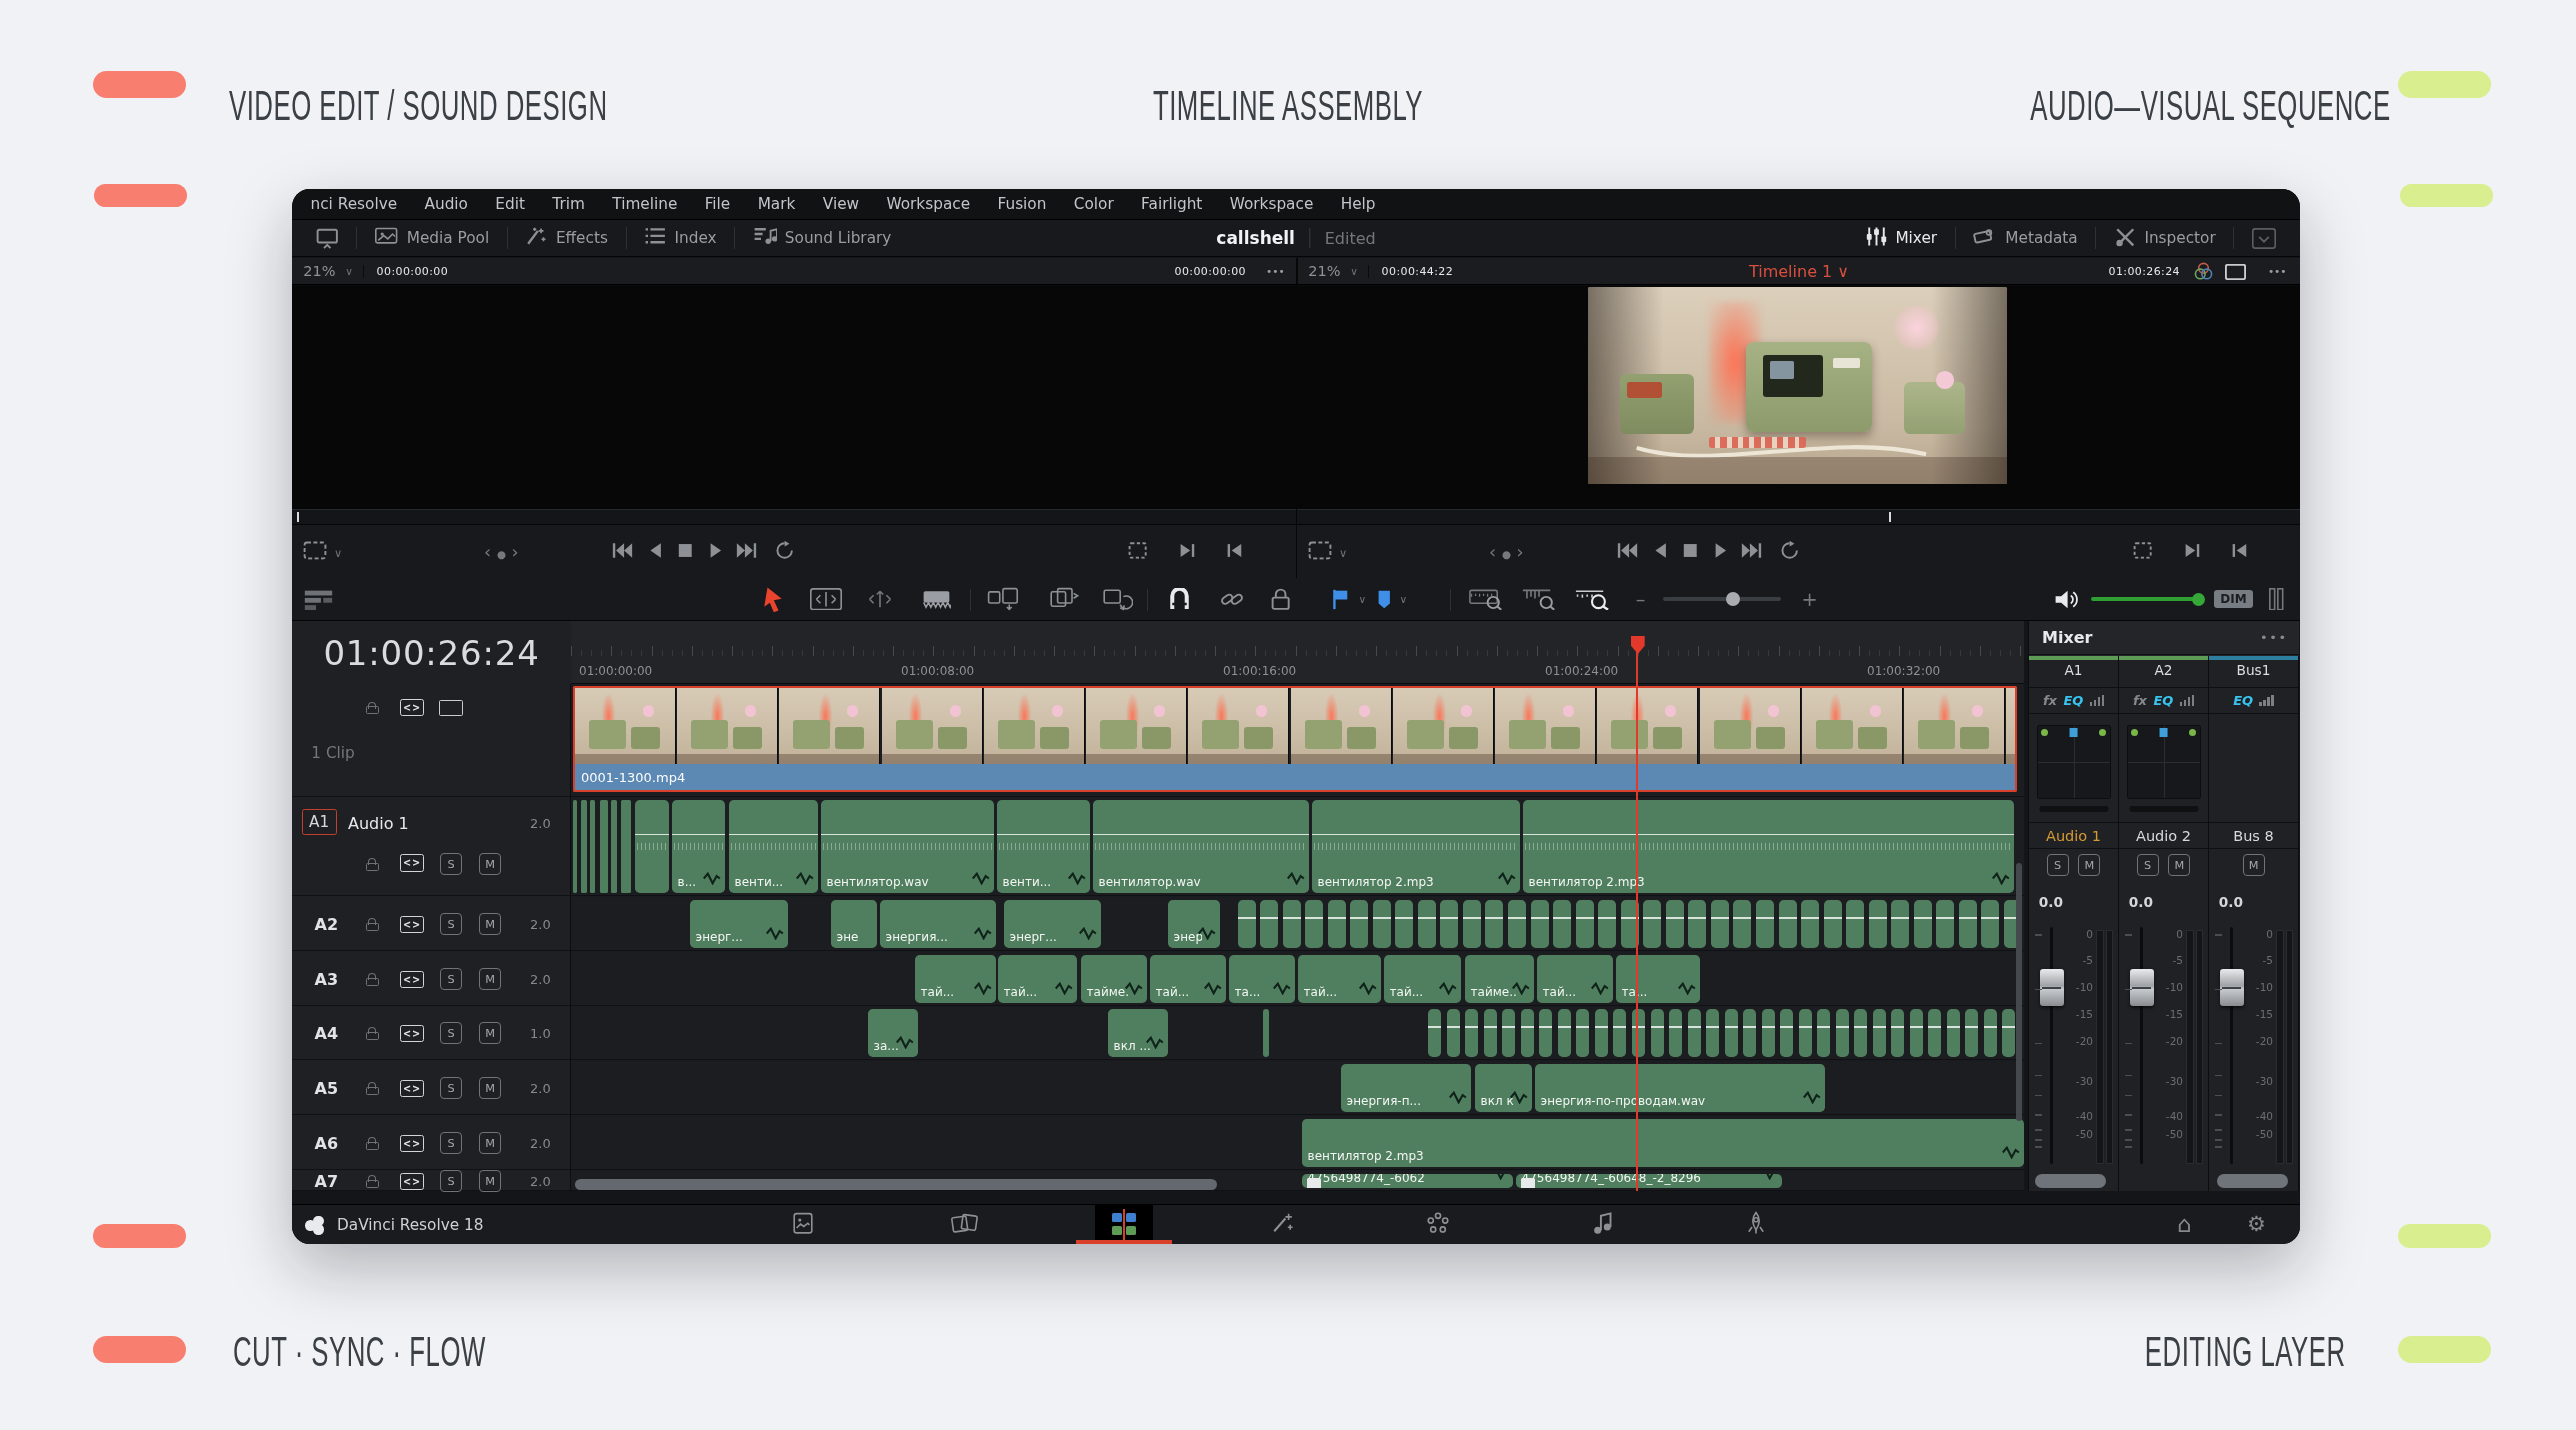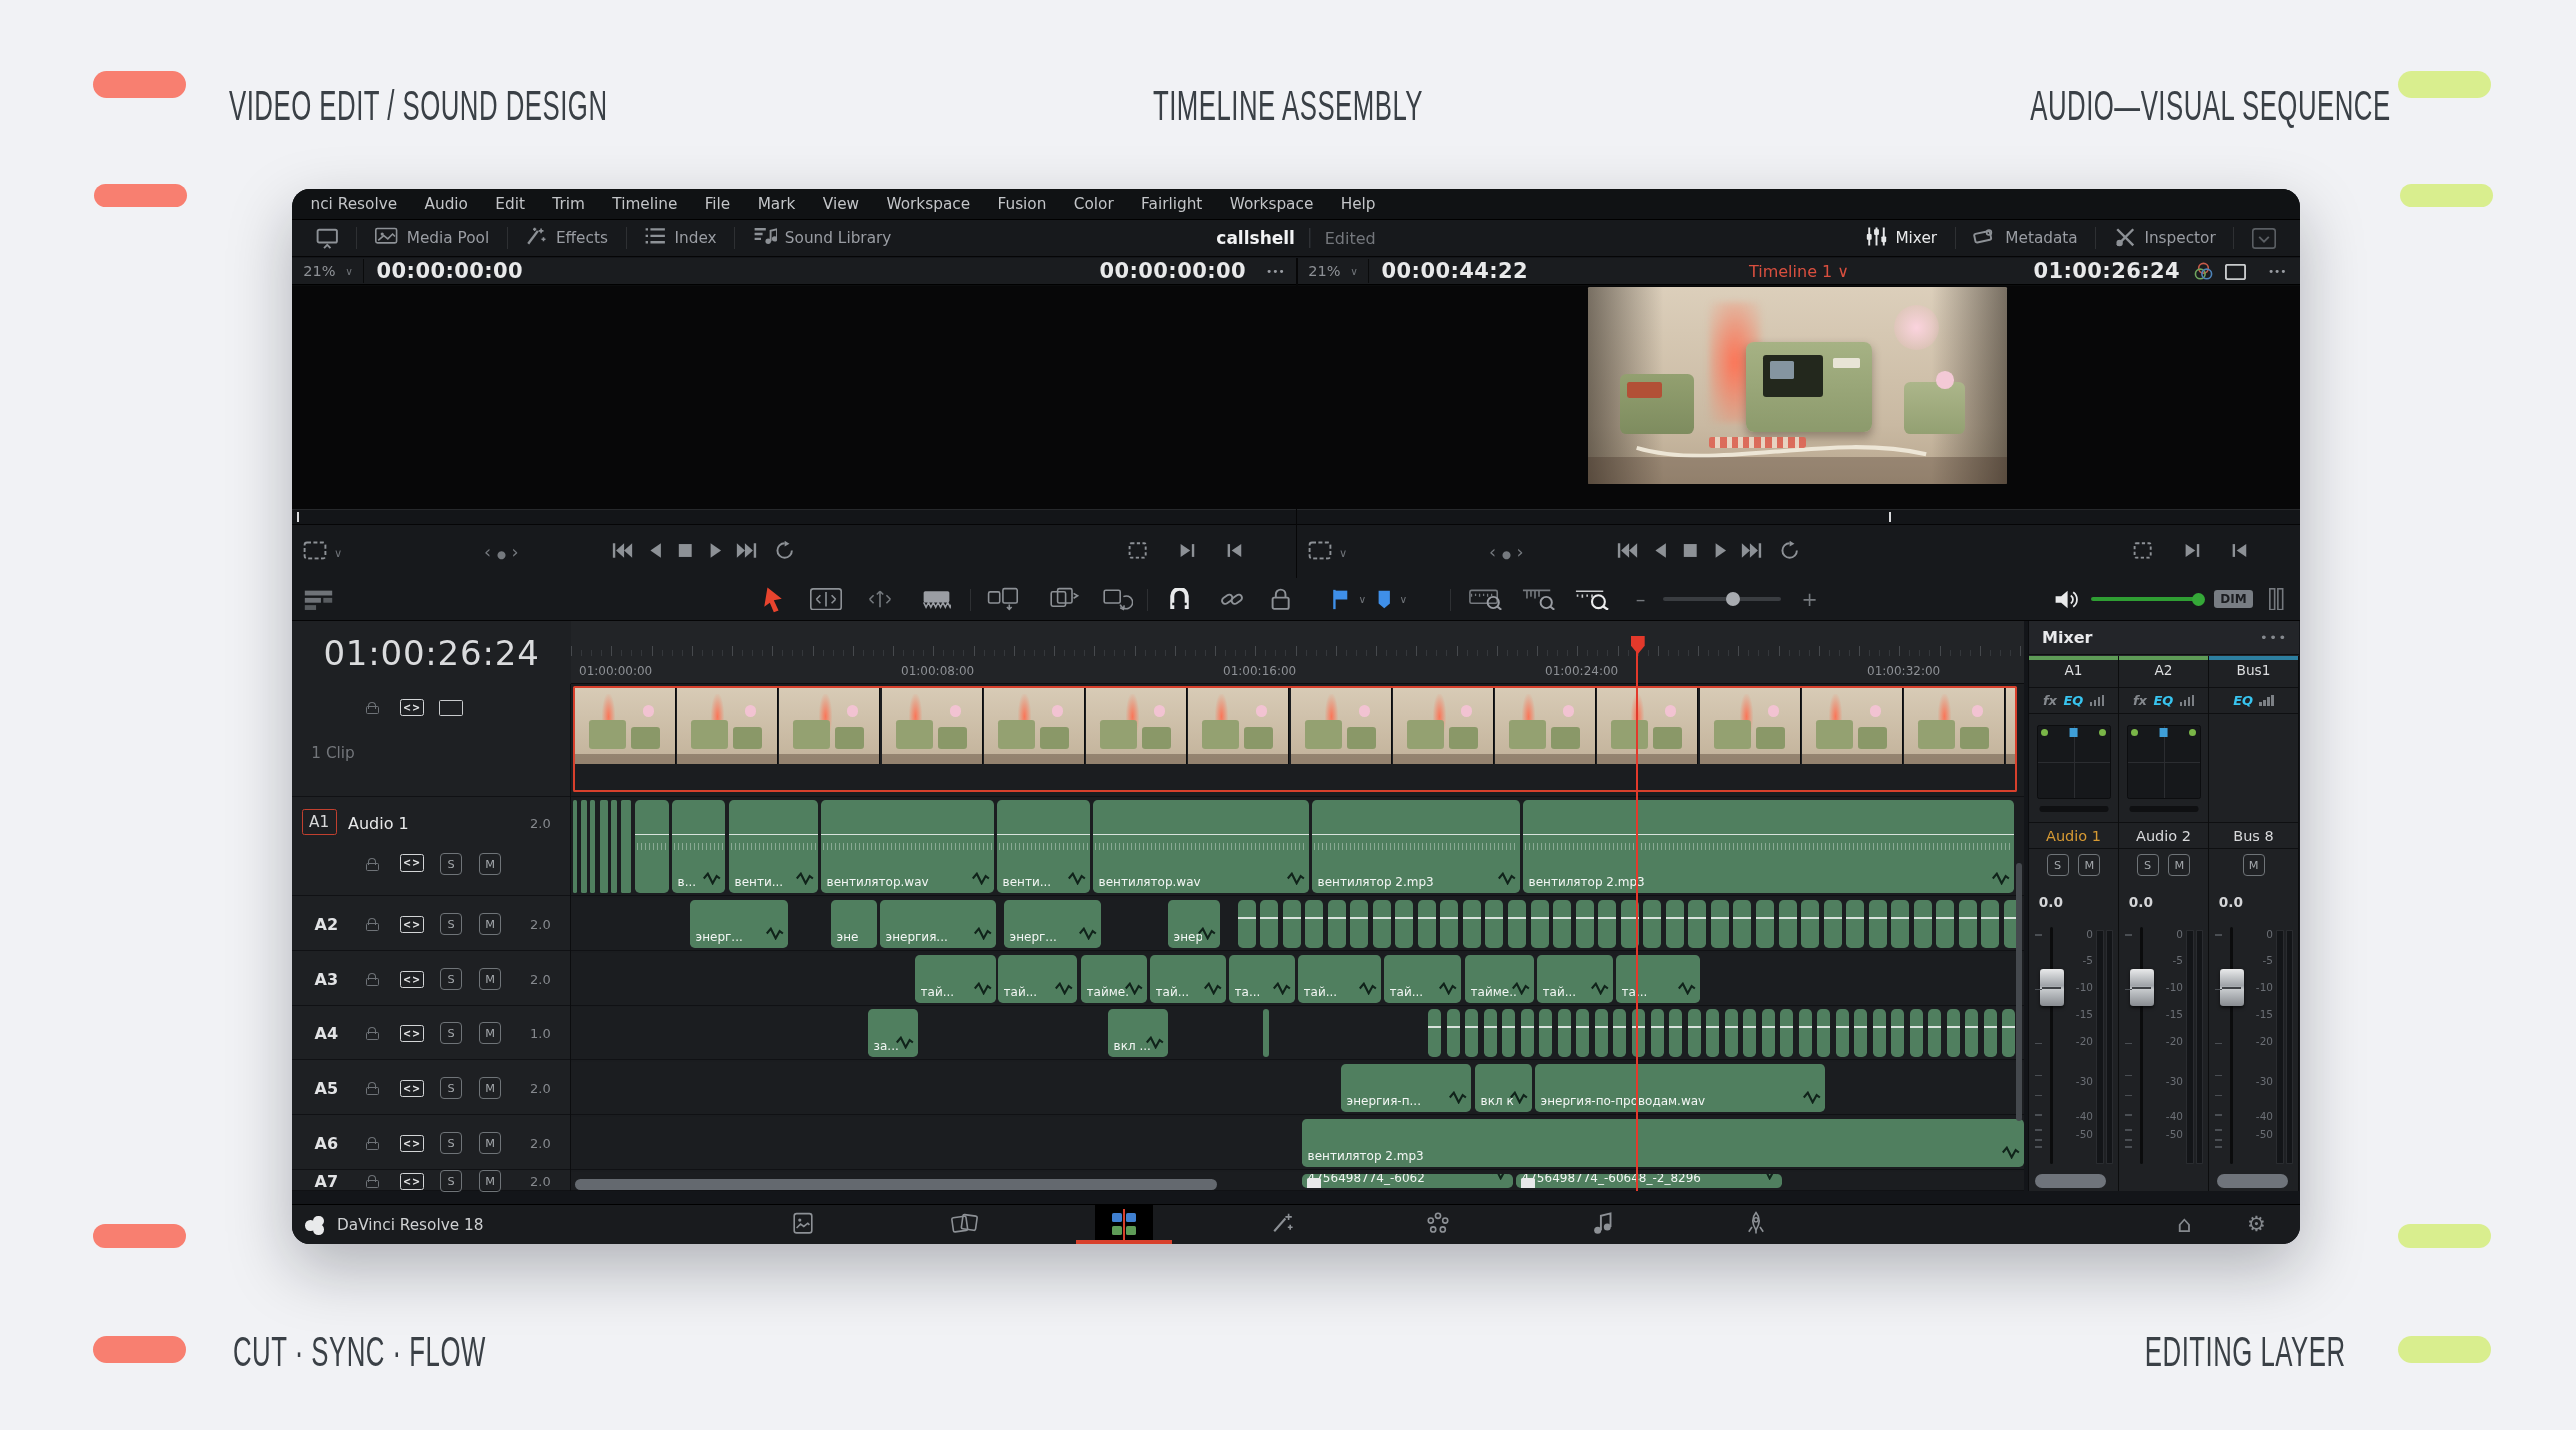--- a/index.html
+++ b/index.html
@@ -26,21 +26,21 @@
   .tb-btn.active { color:#E9EAEB; }
   .tb-div { width:0.8px; height:22.5px; background:#2E3033; }
   #proj-title { position:absolute; left:50%; top:0; height:100%; transform:translateX(-50%); display:flex; align-items:center; gap:14.5px; }
   #proj-title .name { color:#F2F3F4; font-size:17px; font-weight:bold; }
   #proj-title .sep { width:0.8px; height:19.3px; background:#3A3D41; }
   #proj-title .status { color:#74777C; font-size:16px; }
 
   
   #viewers { position:absolute; left:0; top:69px; width:100%; height:320px; background:#0B0C0D; }
   .tc-bar { position:absolute; top:0; height:27px; background:#1A1C1F; border-bottom:0.8px solid #000; display:flex; align-items:center; color:#8E9196; font-size:14.5px; }
-  .tc { color:#E8E9EA; font-size:21px; font-weight:bold; letter-spacing:0.4px; }
+  .tc { color:#E8E9EA; font-size:11px; font-weight:normal; letter-spacing:0.4px; }
   .viewer-area { position:absolute; top:28px; height:223px; background:#070708; }
   .scrub { position:absolute; height:14.5px; background:#131518; border-top:0.8px solid #26282B; }
   .scrub .tick { position:absolute; top:2.4px; width:2.4px; height:9.7px; background:#D9DADC; }
   .transport { position:absolute; height:54px; background:#17191C; border-top:0.8px solid #050506; }
   .t-ico { position:absolute; top:50%; transform:translateY(-50%); color:#888C91; }
   .half-div { position:absolute; top:0; width:1.6px; height:100%; background:#070708; }
 
   
   #scene { position:absolute; overflow:hidden; border-radius:1.6px; background:linear-gradient(#DCCFBB,#C9B9A2 70%,#B7A68E); }
   #scene .shade { position:absolute; inset:0; background:linear-gradient(90deg,rgba(20,15,10,.5),transparent 18%,transparent 82%,rgba(20,15,10,.5)); }
@@ -857,20 +857,23 @@
               <div style="position:absolute;left:34px;top:6.4px;width:13px;height:45px;background:radial-gradient(ellipse,rgba(255,110,80,.9),transparent 75%);"></div>
               <div style="position:absolute;left:14.5px;top:32px;width:37px;height:29px;background:#94A171;border-radius:3.2px;"></div>
               <div style="position:absolute;left:56px;top:39px;width:29px;height:22.5px;background:#8A9868;border-radius:3.2px;"></div>
               <div style="position:absolute;left:68px;top:17.7px;width:11.3px;height:11.3px;border-radius:50%;background:#F2C3D2;"></div>
               <div style="position:absolute;left:0;bottom:0;width:100%;height:9.7px;background:rgba(60,40,30,.35);"></div>
             </div>
             <div style="position:absolute;left:1431px;top:0;width:101px;height:76px;background:linear-gradient(#D8CBB6,#C2B29A);border-right:1.6px solid #0B0C0D;overflow:hidden;">
               <div style="position:absolute;left:0;bottom:0;width:100%;height:9.7px;background:rgba(60,40,30,.35);"></div>
             </div>
           </div>
+          <div style="position: absolute; left: 0px; top: 76px; width: 100%; height: 27px; background: rgb(92, 137, 180); display: flex; align-items: center;">
+            <span style="color: rgb(253, 253, 254); font-size: 13px; margin-left: 6.4px;">0001-1300.mp4</span>
+          </div>
         </div>
       </div>
       <div class="lane" style="top: 177px; height: 98px;">
         <div class="clip" style="left: 1.6px; width: 4.8px; border-radius: 1.6px;"></div>
         <div class="clip" style="left: 9.7px; width: 6.4px; border-radius: 1.6px;"></div>
         <div class="clip" style="left: 19.3px; width: 4.8px; border-radius: 1.6px;"></div>
         <div class="clip" style="left: 29px; width: 8px; border-radius: 1.6px;"></div>
         <div class="clip" style="left: 40px; width: 6.4px; border-radius: 1.6px;"></div>
         <div class="clip" style="left: 50px; width: 9.7px; border-radius: 1.6px;"></div>
         <div class="clip autoline" style="left: 64px; width: 34px;">

